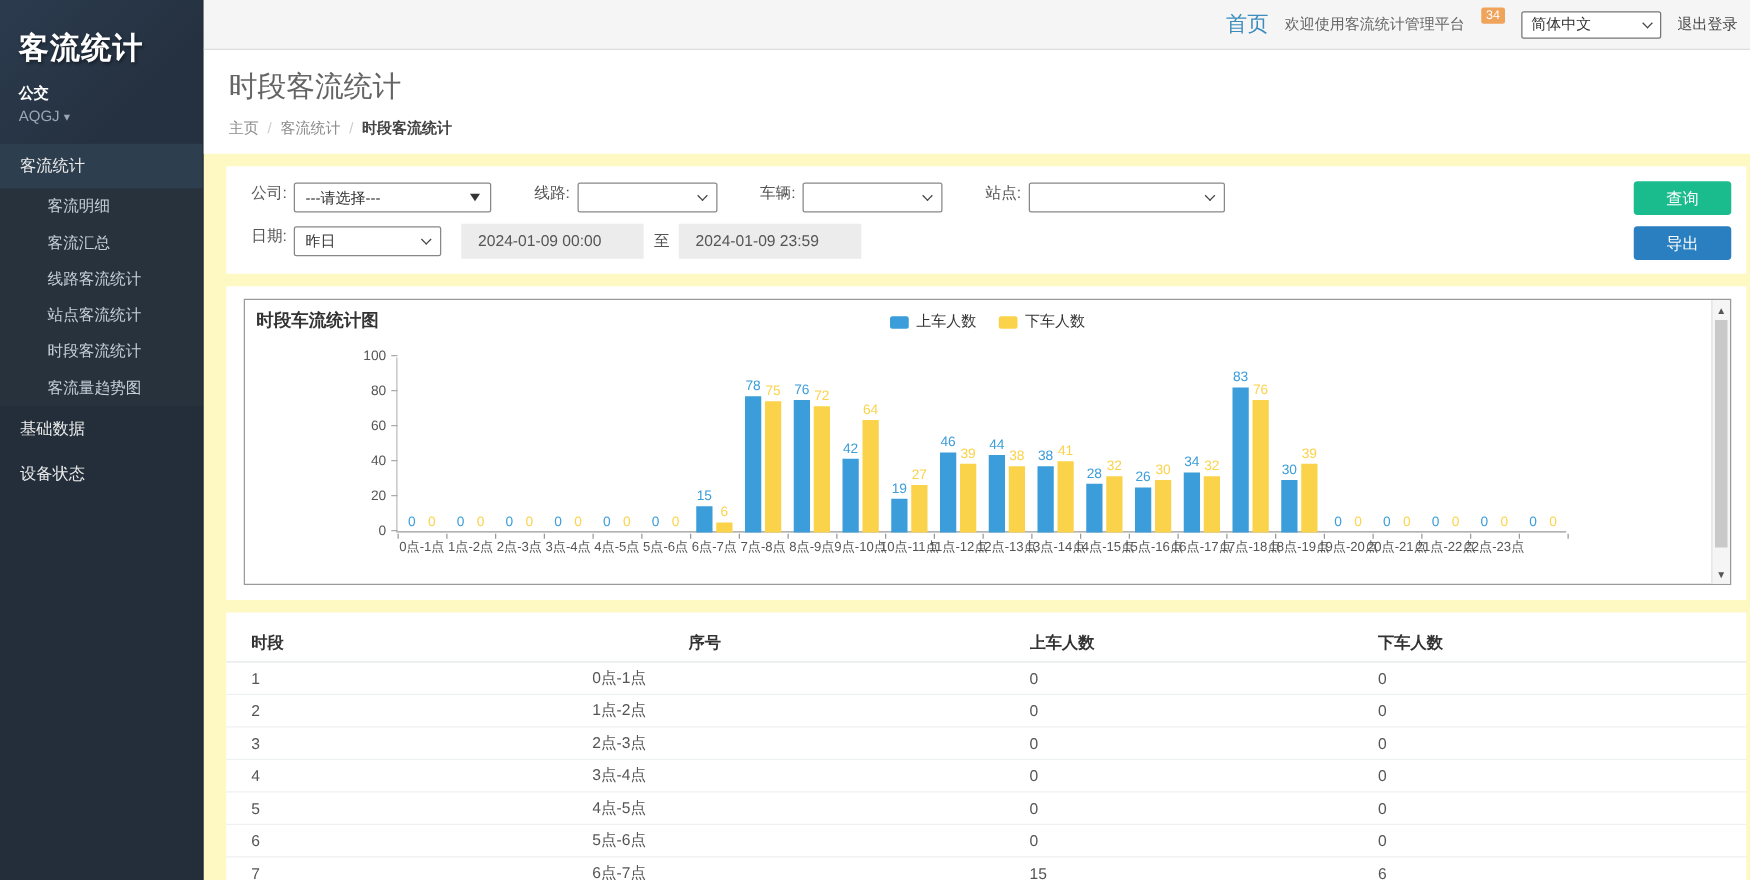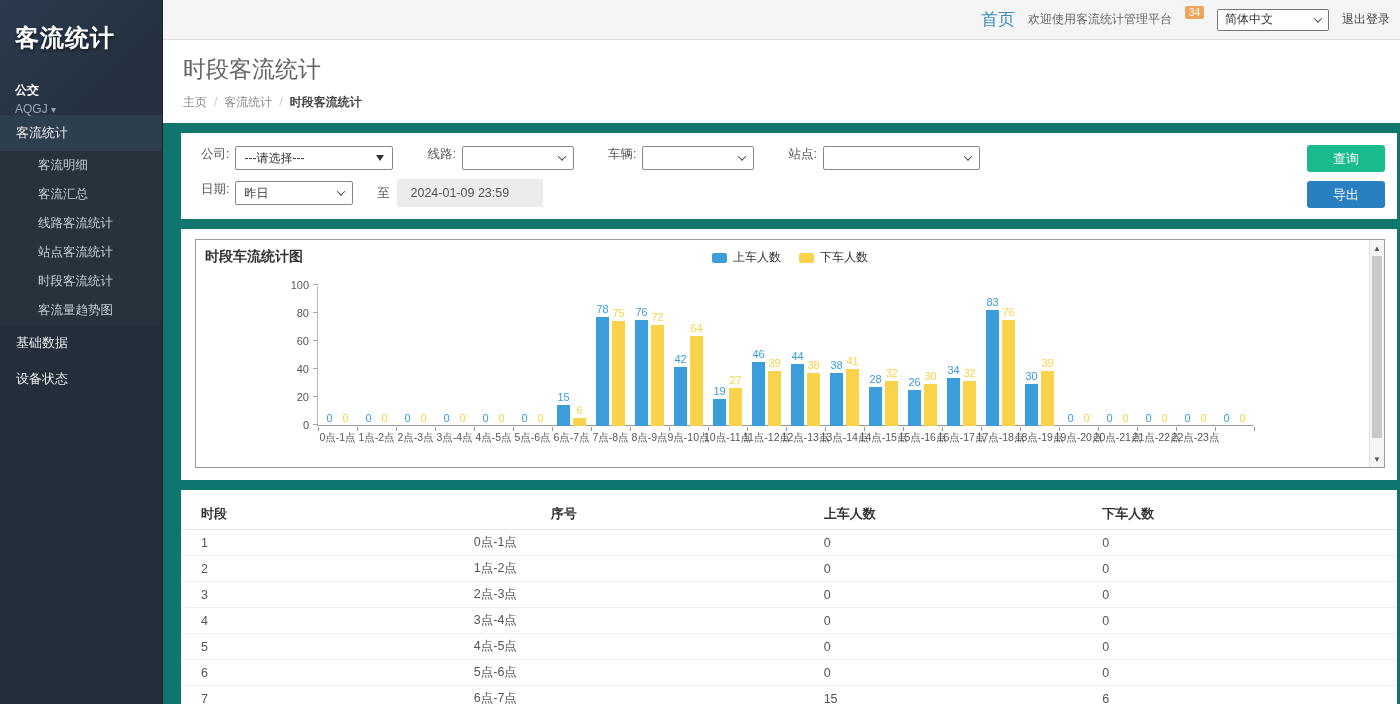--- a/index.html
+++ b/index.html
@@ -3,31 +3,31 @@
 <meta charset="utf-8">
 <style>
   * { margin:0; padding:0; box-sizing:border-box; }
   html,body { width:1400px; height:704px; overflow:hidden; font-family:"Liberation Sans","DejaVu Sans",sans-serif; }
   .app { display:flex; width:1400px; height:704px; background:#f0f1f1; }
 
   
   .sidebar { width:163px; flex:0 0 163px; background:#232e3a; color:#fff; border-right:1px solid #1a232d; }
   .brand-area { background:linear-gradient(135deg,#2b3b4e 0%,#253140 70%); padding:22px 15px 12px 15px; height:115px; }
   .brand { font-size:24px; font-weight:bold; color:#fff; letter-spacing:1px; text-shadow:1px 2px 3px rgba(0,0,0,.45); }
-  .org { font-size:12px; font-weight:bold; color:#fff; margin-top:28px; }
+  .org { font-size:12px; font-weight:bold; color:#fff; margin-top:12px; }
   .user-row { font-size:12px; color:#9aa7b3; margin-top:3px; cursor:pointer; }
   .user-row .caret { font-size:10px; color:#9aa7b3; }
   .menu { margin-top:0; }
   .m-section { padding:9px 16px; font-size:13px; color:#ececec; cursor:pointer; }
   .m-section.active { background:#2d3e4e; }
   .m-subwrap { background:#28323d; }
   .m-sub { padding:6px 16px 6px 38px; font-size:12.5px; color:#c6cfd8; cursor:pointer; }
 
   
-  .main { flex:1; display:flex; flex-direction:column; background:#0f766e; min-width:0; }
+  .main { flex:1; display:flex; flex-direction:column; background:#fef9c3; min-width:0; }
   .topbar { height:40px; flex:0 0 40px; background:#f5f5f5; border-bottom:1px solid #ddd; display:flex; align-items:center; justify-content:flex-end; gap:13px; padding-right:10px; }
   .home-link { color:#3c8dbc; font-size:17px; text-decoration:none; cursor:pointer; }
   .welcome { font-size:12px; color:#666; }
   .badge { background:#f0a35a; color:#fff; font-size:10px; border-radius:2px; padding:1px 4px; transform:translateY(-7px); }
   .lang-select { width:112px; height:22px; background:#fff; border:1px solid #767676; border-radius:2px; display:flex; align-items:center; padding:0 7px; font-size:12px; color:#333; cursor:pointer; }
   .chev { width:6px; height:6px; border-right:1.5px solid #444; border-bottom:1.5px solid #444; transform:rotate(45deg) translate(-1px,-1px); margin-left:auto; }
   .logout { font-size:12px; color:#444; cursor:pointer; text-decoration:none; }
 
   .page-header { background:#fff; padding:14px 20px 12px 20px; }
   .page-title { font-size:23px; font-weight:400; color:#646464; margin-bottom:9px; }
@@ -165,20 +165,21 @@
       </div>
       <div class="f-row">
         <div class="f-group" style="margin-right:8px;">
           <span class="f-label">日期:</span>
           <div class="sel w-date">
             <span>昨日</span>
             <i class="chev"></i>
           </div>
         </div>
         <div class="dgroup">
+          <div class="dinput">2024-01-09 00:00</div>
           <div class="dsep">至</div>
           <div class="dinput">2024-01-09 23:59</div>
         </div>
       </div>
       <div class="btn-col">
         <button class="btn btn-query">查询</button>
         <button class="btn btn-export">导出</button>
       </div>
     </section>
 

